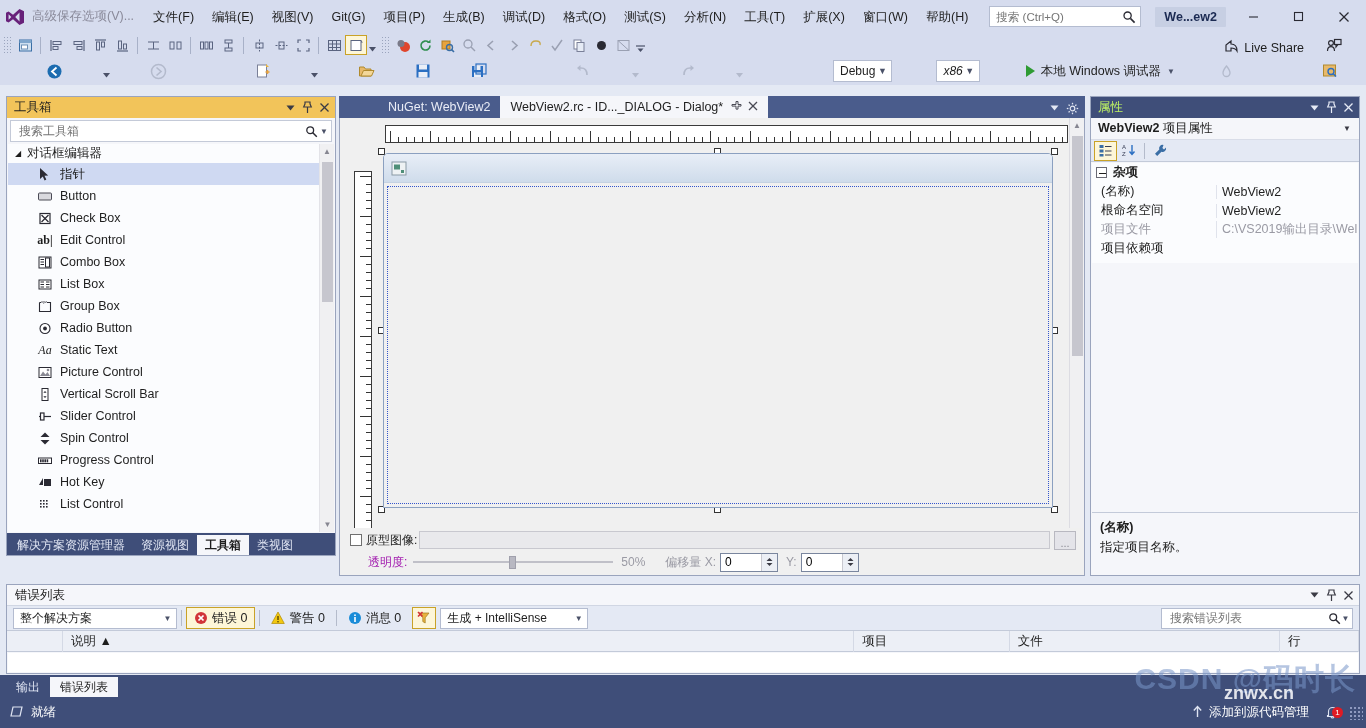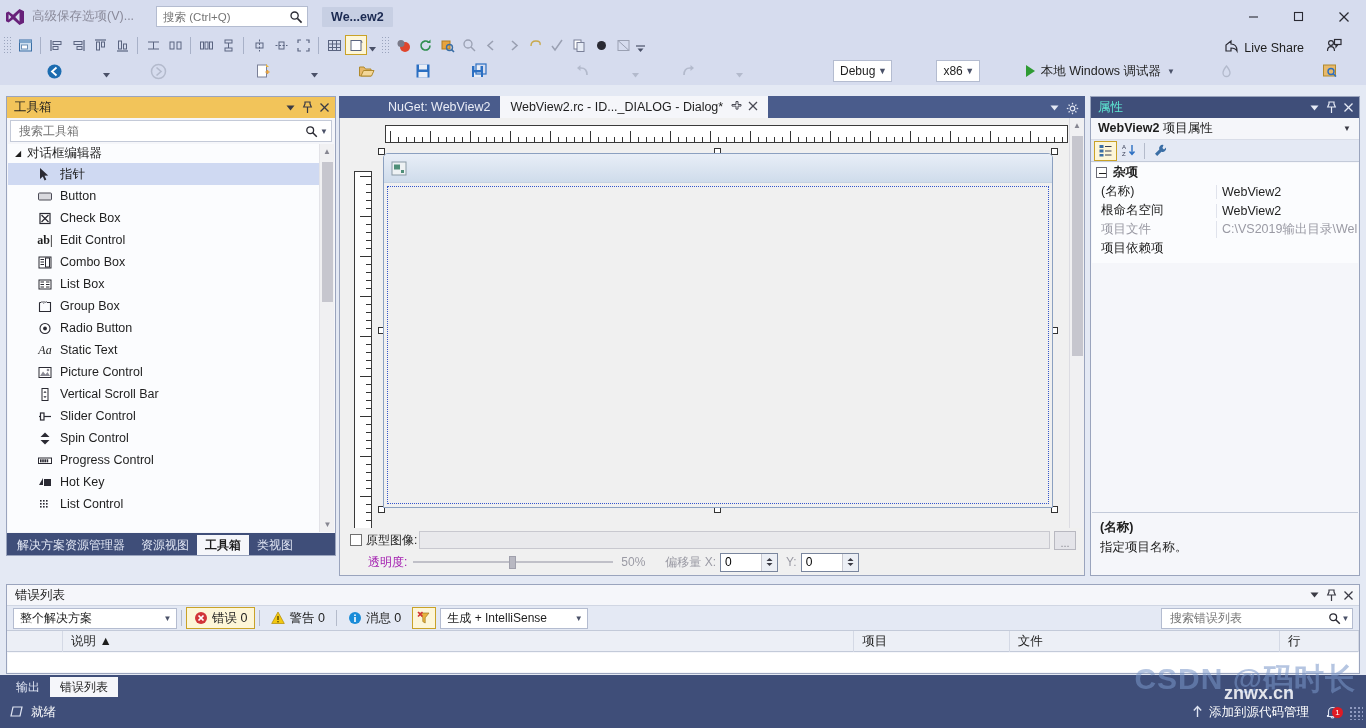--- a/index.html
+++ b/index.html
@@ -214,21 +214,21 @@
                 font-family:"Liberation Sans", sans-serif; }
   .spin .btns { width:16px; border-left:1px solid #c8c8cf; background:#eceff5;
                 display:flex; flex-direction:column; align-items:center; justify-content:center; color:#3a3a44; }
 
   
   .props {
     position:absolute; left:1090px; top:96px; width:270px; height:480px;
     background:#f5f6fa; border:1px solid #9aa4bd;
   }
   .pr-header {
-    height:21px; background:#3f4e79; display:flex; align-items:center; padding:0 2px 0 7px; color:#5eead4;
+    height:21px; background:#3f4e79; display:flex; align-items:center; padding:0 2px 0 7px; color:#bef264;
   }
   .pr-header .ttl { font-size:12.5px; flex:1; }
   .pr-hbtn { width:17px; height:19px; display:flex; align-items:center; justify-content:center; color:#e6eaf5; }
   .pr-obj {
     height:22px; display:flex; align-items:center; padding:0 4px 0 7px; font-size:12.5px;
     background:#f5f6fa; border-bottom:1px solid #d9dde8;
   }
   .pr-obj .nm { flex:1; white-space:nowrap; }
   .pr-obj .nm b { font-weight:bold; }
   .pr-toolbar {
@@ -325,20 +325,36 @@
 
 <div id="app">
 
   <div class="titlebar">
     <div class="vs-logo">
       <svg viewBox="0 0 18 18">
           <path d="M13.5 1 18 3.2v11.6L13.5 17 7 11.3 2.6 14.6 0 13.3V4.7l2.6-1.3L7 6.7 13.5 1zm0 3.4L9.2 9l4.3 4.6V4.4zM2.6 6.3v5.4L5.3 9 2.6 6.3z" fill="#68217a"></path>
         </svg>
     </div>
     <div class="adv-save">高级保存选项(V)...</div>
+    <div id="menu-host" style="display:flex;align-items:center;">
+        <div class="menu-item">文件(F)</div>
+        <div class="menu-item">编辑(E)</div>
+        <div class="menu-item">视图(V)</div>
+        <div class="menu-item">Git(G)</div>
+        <div class="menu-item">项目(P)</div>
+        <div class="menu-item">生成(B)</div>
+        <div class="menu-item">调试(D)</div>
+        <div class="menu-item">格式(O)</div>
+        <div class="menu-item">测试(S)</div>
+        <div class="menu-item">分析(N)</div>
+        <div class="menu-item">工具(T)</div>
+        <div class="menu-item">扩展(X)</div>
+        <div class="menu-item">窗口(W)</div>
+        <div class="menu-item">帮助(H)</div>
+      </div>
 
     <div class="title-search">
       <input placeholder="搜索 (Ctrl+Q)" style="">
       <span class="ts-icon">
         <svg width="14" height="14" viewBox="0 0 14 14">
             <circle cx="5.6" cy="5.6" r="3.6" fill="none" stroke="#2a2a33" stroke-width="1.3"></circle>
             <line x1="8.4" y1="8.4" x2="12.6" y2="12.6" stroke="#2a2a33" stroke-width="1.6"></line>
           </svg>
       </span>
     </div>
@@ -616,21 +632,21 @@
     <div class="tb-dd">
       <svg width="7" height="5" viewBox="0 0 7 5">
           <path d="M0 0 L7 0 L3.5 4.5 Z" fill="#b3bacc"></path>
         </svg>
     </div>
     <div class="tb-sep"></div>
     <div class="combo" style="width:78px;margin-left:2px;">
       <span class="cv">Debug</span>
       <span class="caret">▼</span>
     </div>
-    <div class="combo" style="width:112px;margin-left:4px;">
+    <div class="combo" style="width:112px;margin-left:4px;font-style:italic;">
       <span class="cv">x86</span>
       <span class="caret">▼</span>
     </div>
     <div class="run-btn">
       <span class="tri-green"></span>
       <span>本地 Windows 调试器</span>
       <span style="margin-left:6px;font-size:8px;color:#4a5168;">▼</span>
     </div>
     <div class="tb-btn">
       <svg width="15" height="15" viewBox="0 0 15 15">

